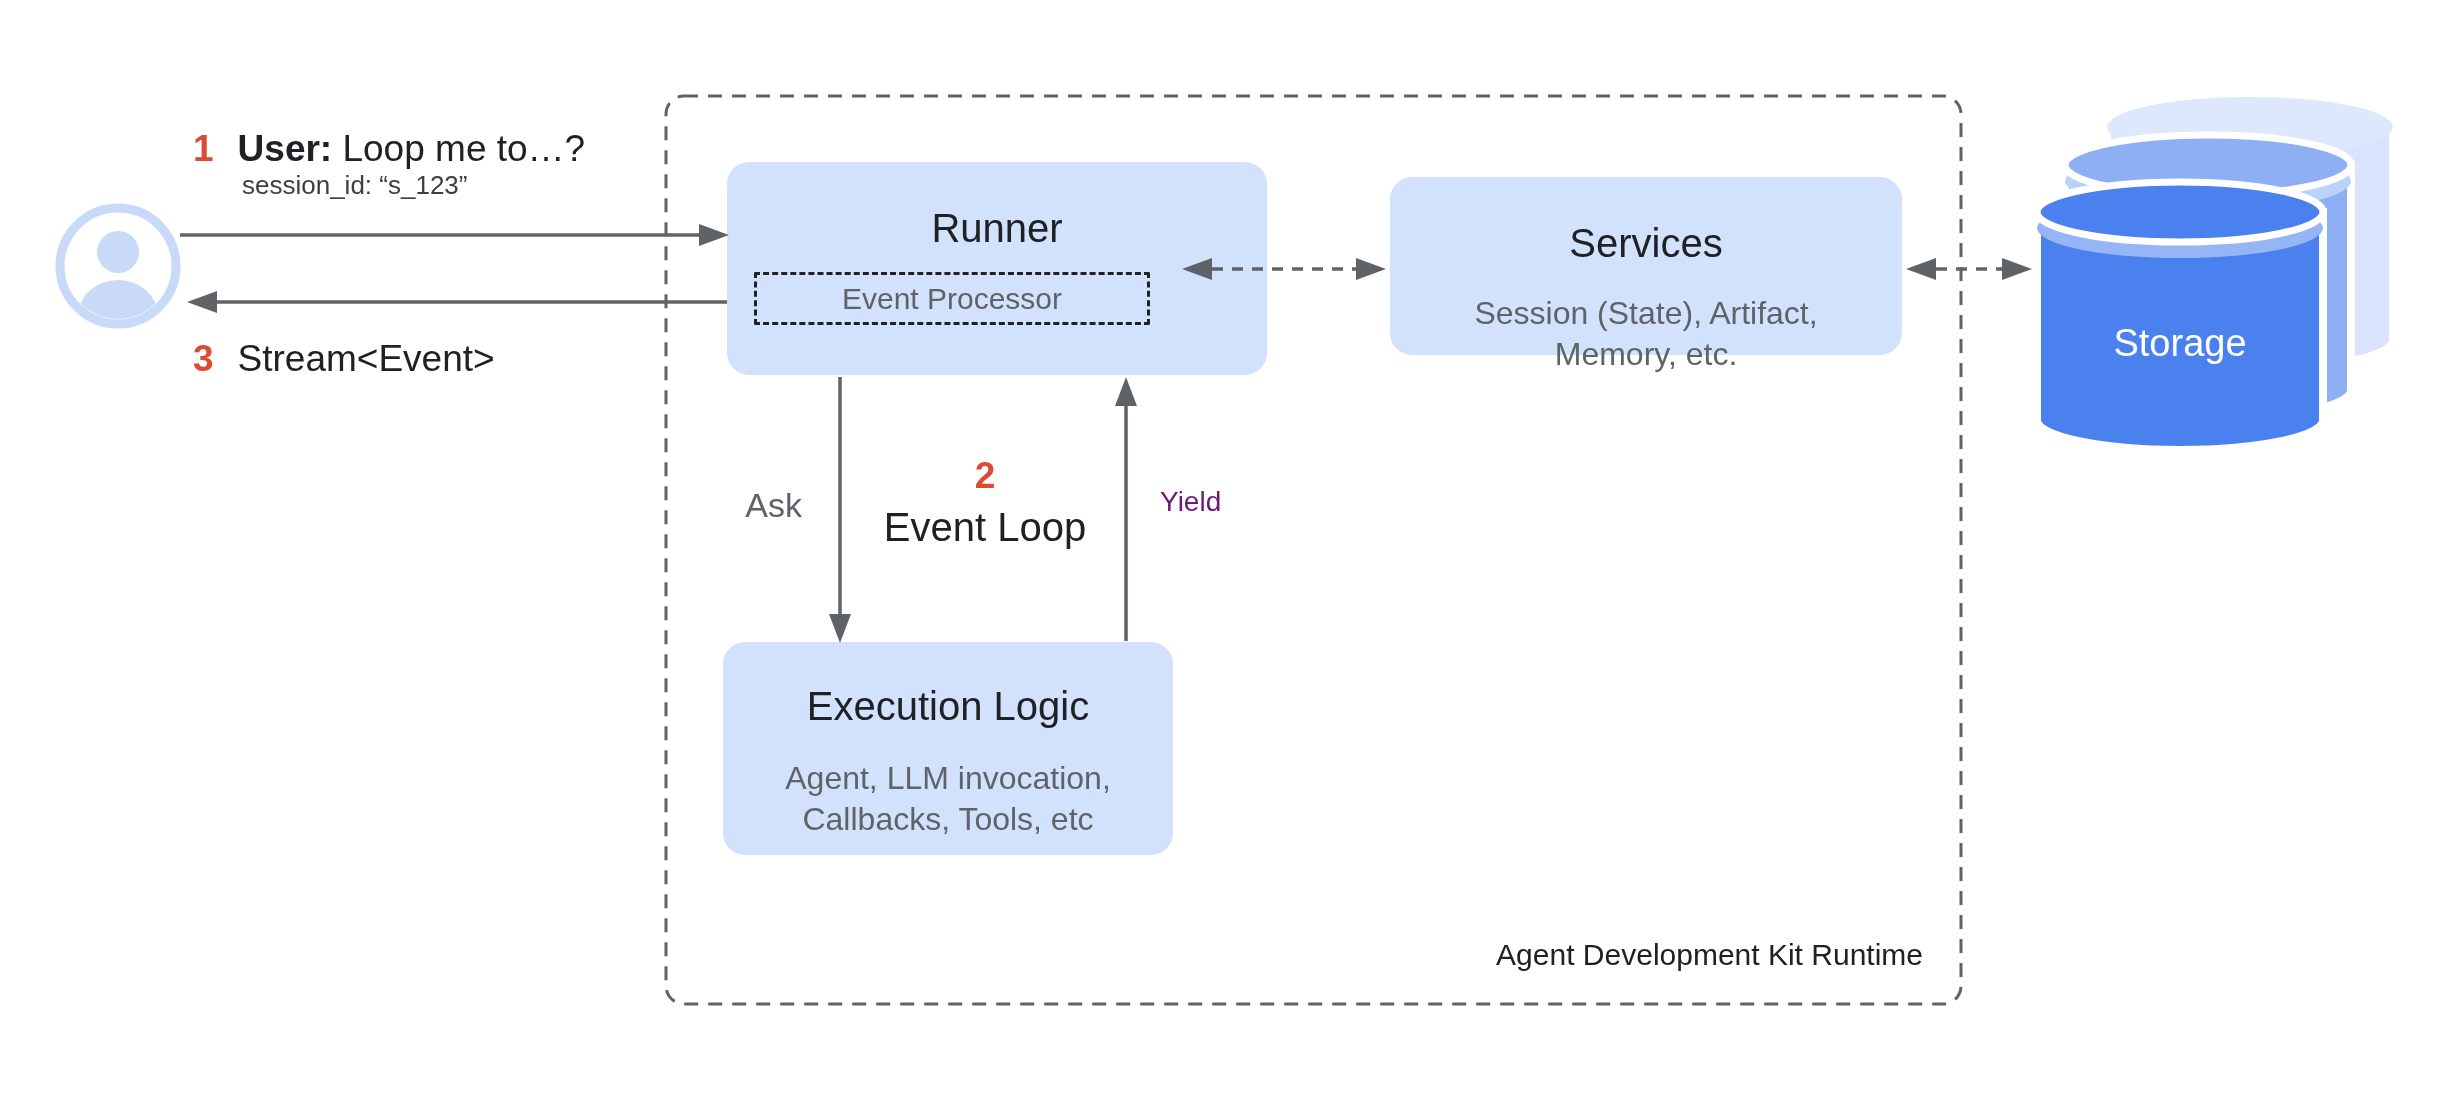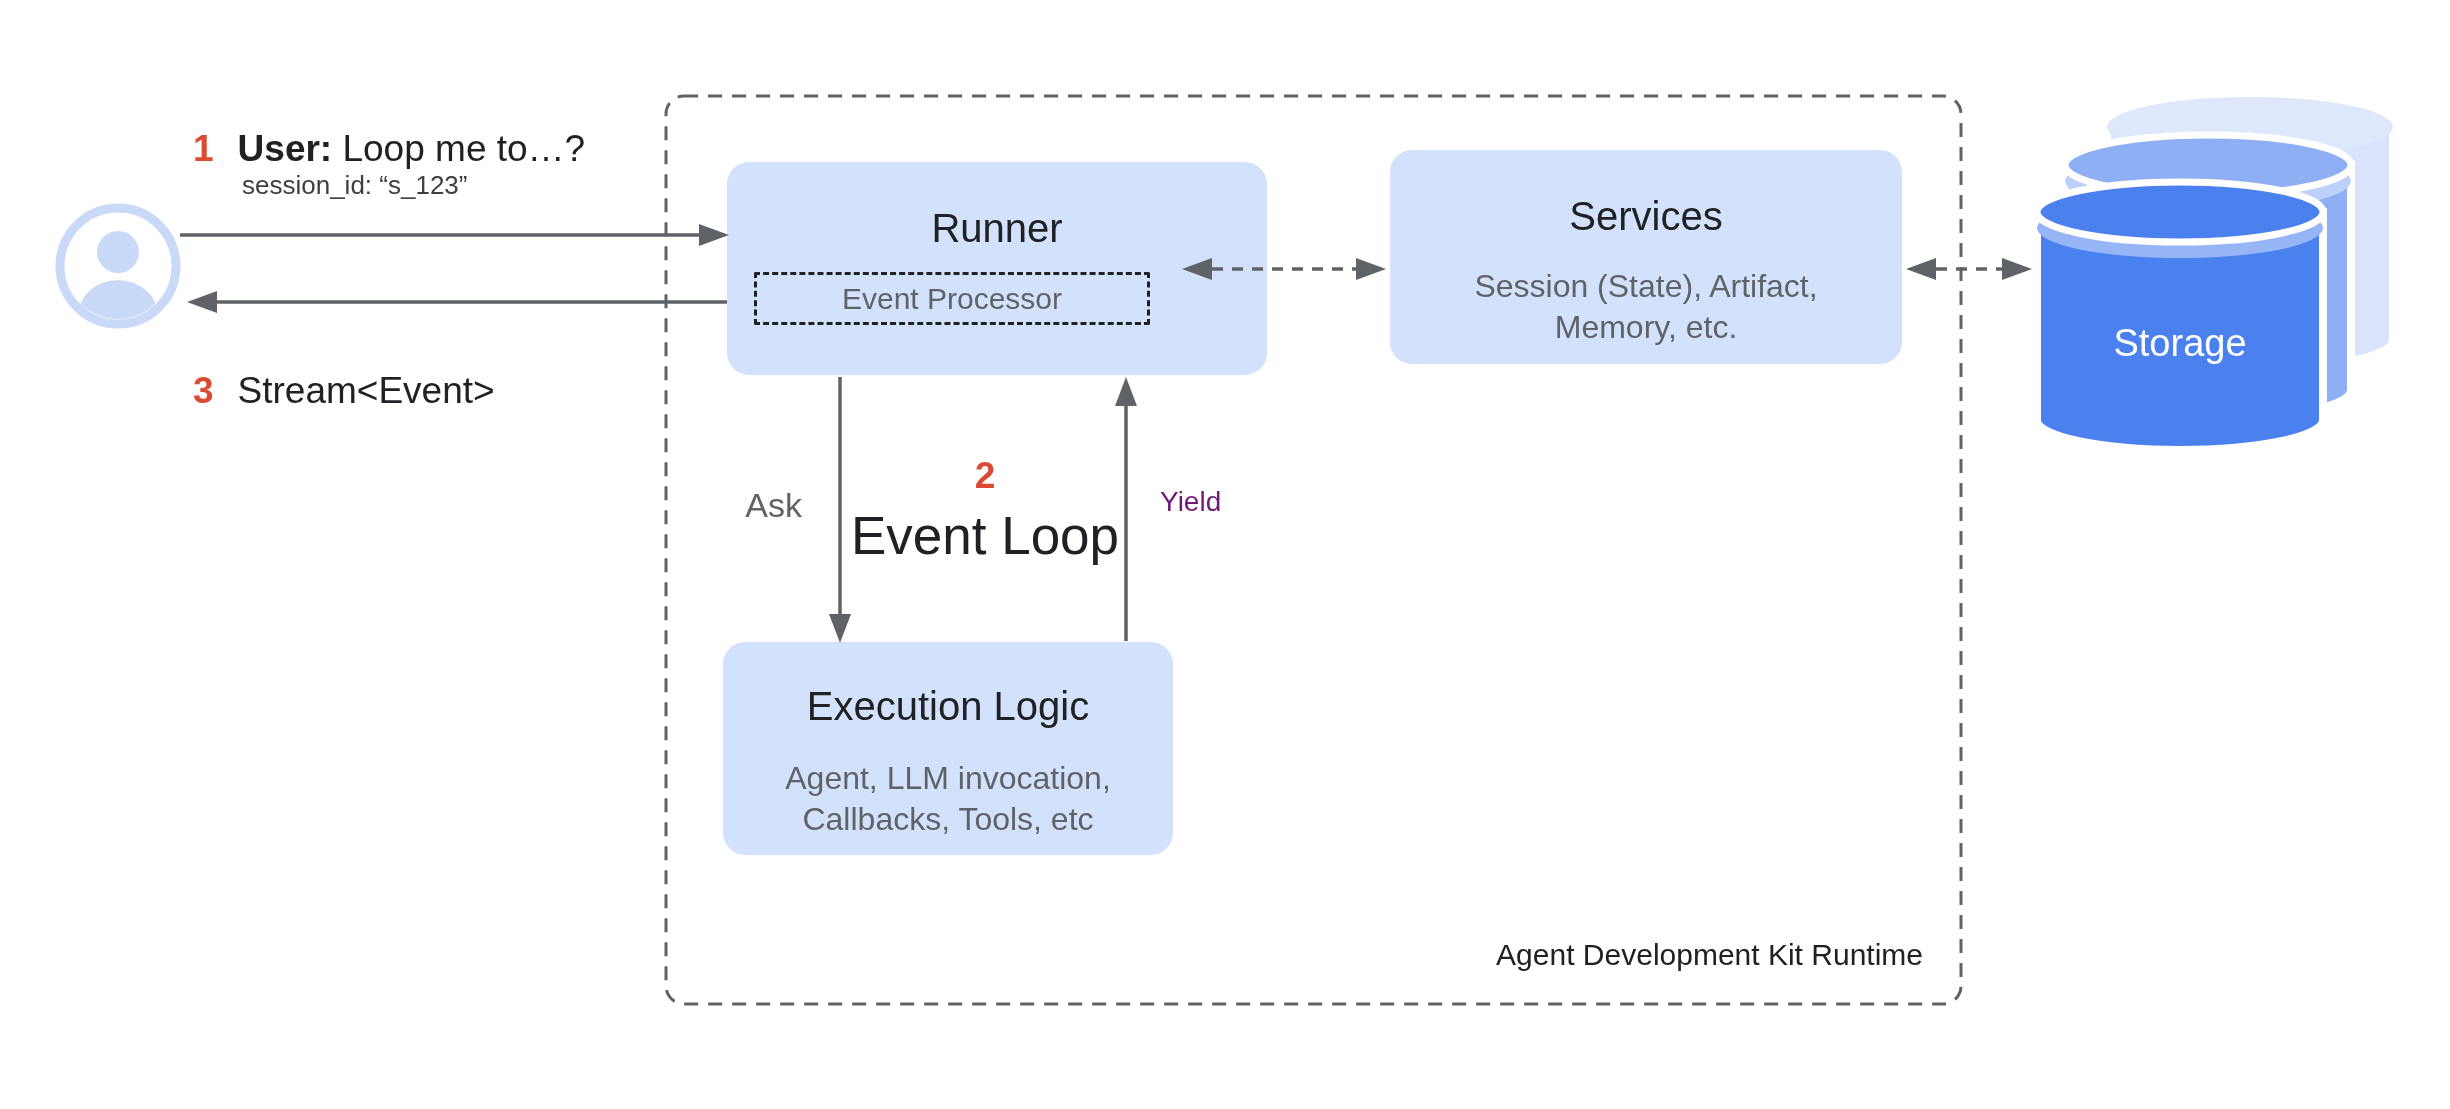--- a/index.html
+++ b/index.html
@@ -68,21 +68,21 @@
     position: absolute;
     top: 116px; left: 0;
     width: 100%;
     text-align: center;
     font-size: 32px;
     line-height: 41px;
     color: #5F6368;
     white-space: nowrap;
   }
   #runner-box { left: 727px; top: 162px; width: 540px; height: 213px; }
-  #services-box { left: 1390px; top: 150px; width: 512px; height: 214px; }
+  #services-box { left: 1390px; top: 177px; width: 512px; height: 178px; }
   #execution-box { left: 723px; top: 642px; width: 450px; height: 213px; }
   #execution-box .box-title { top: 42px; }
 
   .event-processor {
     position: absolute;
     left: 27px; top: 110px;
     width: 396px; height: 53px;
     border: 3px dashed #202124;
     border-radius: 2px;
     display: flex;
@@ -102,21 +102,21 @@
     font-size: 37px;
     font-weight: 700;
     color: #DB4A32;
     z-index: 2;
   }
   .eventloop-label {
     position: absolute;
     left: 835px; top: 505px;
     width: 300px;
     text-align: center;
-    font-size: 53px;
+    font-size: 40px;
     color: #202124;
     white-space: nowrap;
     z-index: 2;
   }
   .ask-label {
     position: absolute;
     left: 700px; top: 486px;
     width: 102px;
     text-align: right;
     font-size: 34px;
@@ -179,21 +179,21 @@
       <circle cx="64" cy="50" r="21" fill="#C9D9F8"></circle>
       <ellipse cx="64" cy="114" rx="40" ry="36" fill="#C9D9F8"></ellipse>
     </g>
   </svg>
 
   <div class="step" style="left:193px; top:128px;">
     <span class="stepnum">1</span><span class="stepbold">User:</span><span> Loop me to…?</span>
   </div>
   <div class="session">session_id: “s_123”</div>
 
-  <div class="step" style="left:193px; top:338px;margin-top:32px;">
+  <div class="step" style="left:193px; top:338px;">
     <span class="stepnum">3</span><span>Stream&lt;Event&gt;</span>
   </div>
 
   <div class="box" id="runner-box">
     <div class="box-title">Runner</div>
     <div class="event-processor">
       <span>Event Processor</span>
     </div>
   </div>
 

